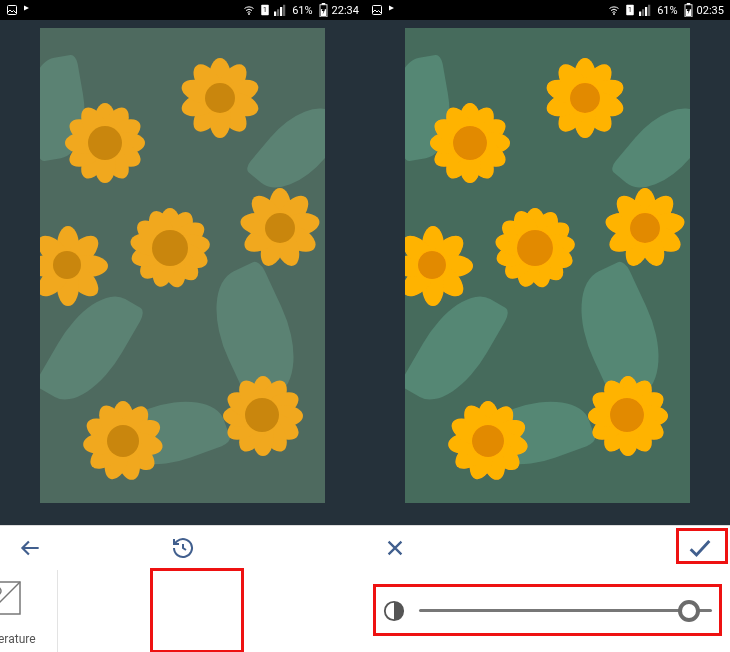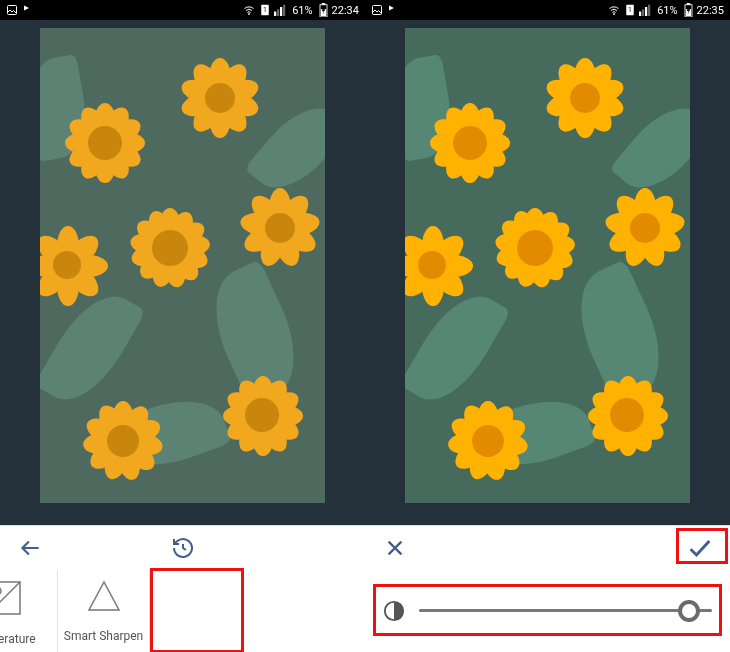--- a/index.html
+++ b/index.html
@@ -252,26 +252,20 @@
       </div>
       <div class="toolrow">
         <div class="tool" style="overflow:hidden;justify-content:flex-end;align-items:flex-start;padding-left:0">
           <svg width="36" height="36" viewBox="0 0 36 36" style="margin-left:-14px">
               <rect x="2" y="2" width="32" height="32" fill="none" stroke="#777" stroke-width="1.5"></rect>
               <path d="M2 34 L34 2" stroke="#777" stroke-width="1.5"></path>
               <circle cx="11" cy="11" r="4" fill="none" stroke="#777" stroke-width="1.5"></circle>
             </svg>
           <span class="tool-label" style="align-self:flex-start;margin-left:-2px">erature</span>
         </div>
-        <div class="tool">
-          <svg width="36" height="34" viewBox="0 0 36 34">
-              <path d="M18 3 L33 31 H3 Z" fill="none" stroke="#777" stroke-width="1.5"></path>
-            </svg>
-          <span class="tool-label">Smart Sharpen</span>
-        </div>
         <div class="highlight" style="left:150px;top:-2px;width:94px;height:85px"></div>
       </div>
     </div>
   </div>
 
   <div class="pane">
 
     <div class="statusbar">
       <span class="glyph">
         <svg width="12" height="12" viewBox="0 0 24 24" fill="none" stroke="#fff" stroke-width="2">
@@ -307,21 +301,21 @@
       </span>
       <span class="battery-pct">61%</span>
       <span class="glyph">
         <svg width="9" height="14" viewBox="0 0 10 16">
             <rect x="3" y="0" width="4" height="2" fill="#fff"></rect>
             <rect x="1" y="2" width="8" height="14" fill="none" stroke="#fff"></rect>
             <rect x="2" y="7" width="6" height="8" fill="#fff"></rect>
             <path d="M5 4l-2 5h2l-1 4 3-6h-2z" fill="#000"></path>
           </svg>
       </span>
-      <span class="time">22:35</span>
+      <span class="time">02:35</span>
     </div>
 
     <div class="photo-area">
       <div class="photo" style="filter:contrast(1.15) saturate(1.1) brightness(1.03)">
         <div class="leaf" style="left:20px;top:260px;width:60px;height:120px;transform:rotate(30deg);border-radius:60% 10% 60% 10%"></div>
         <div class="leaf" style="left:180px;top:240px;width:70px;height:130px;transform:rotate(-25deg);border-radius:60% 10% 60% 10%"></div>
         <div class="leaf" style="left:100px;top:350px;width:60px;height:110px;transform:rotate(70deg);border-radius:60% 10% 60% 10%"></div>
         <div class="leaf" style="left:-10px;top:30px;width:55px;height:100px;transform:rotate(-10deg);border-radius:60% 10% 60% 10%"></div>
         <div class="leaf" style="left:230px;top:70px;width:55px;height:100px;transform:rotate(40deg);border-radius:60% 10% 60% 10%"></div>
         <div class="flower" style="left:10px;top:60px;width:110px;height:110px;">

